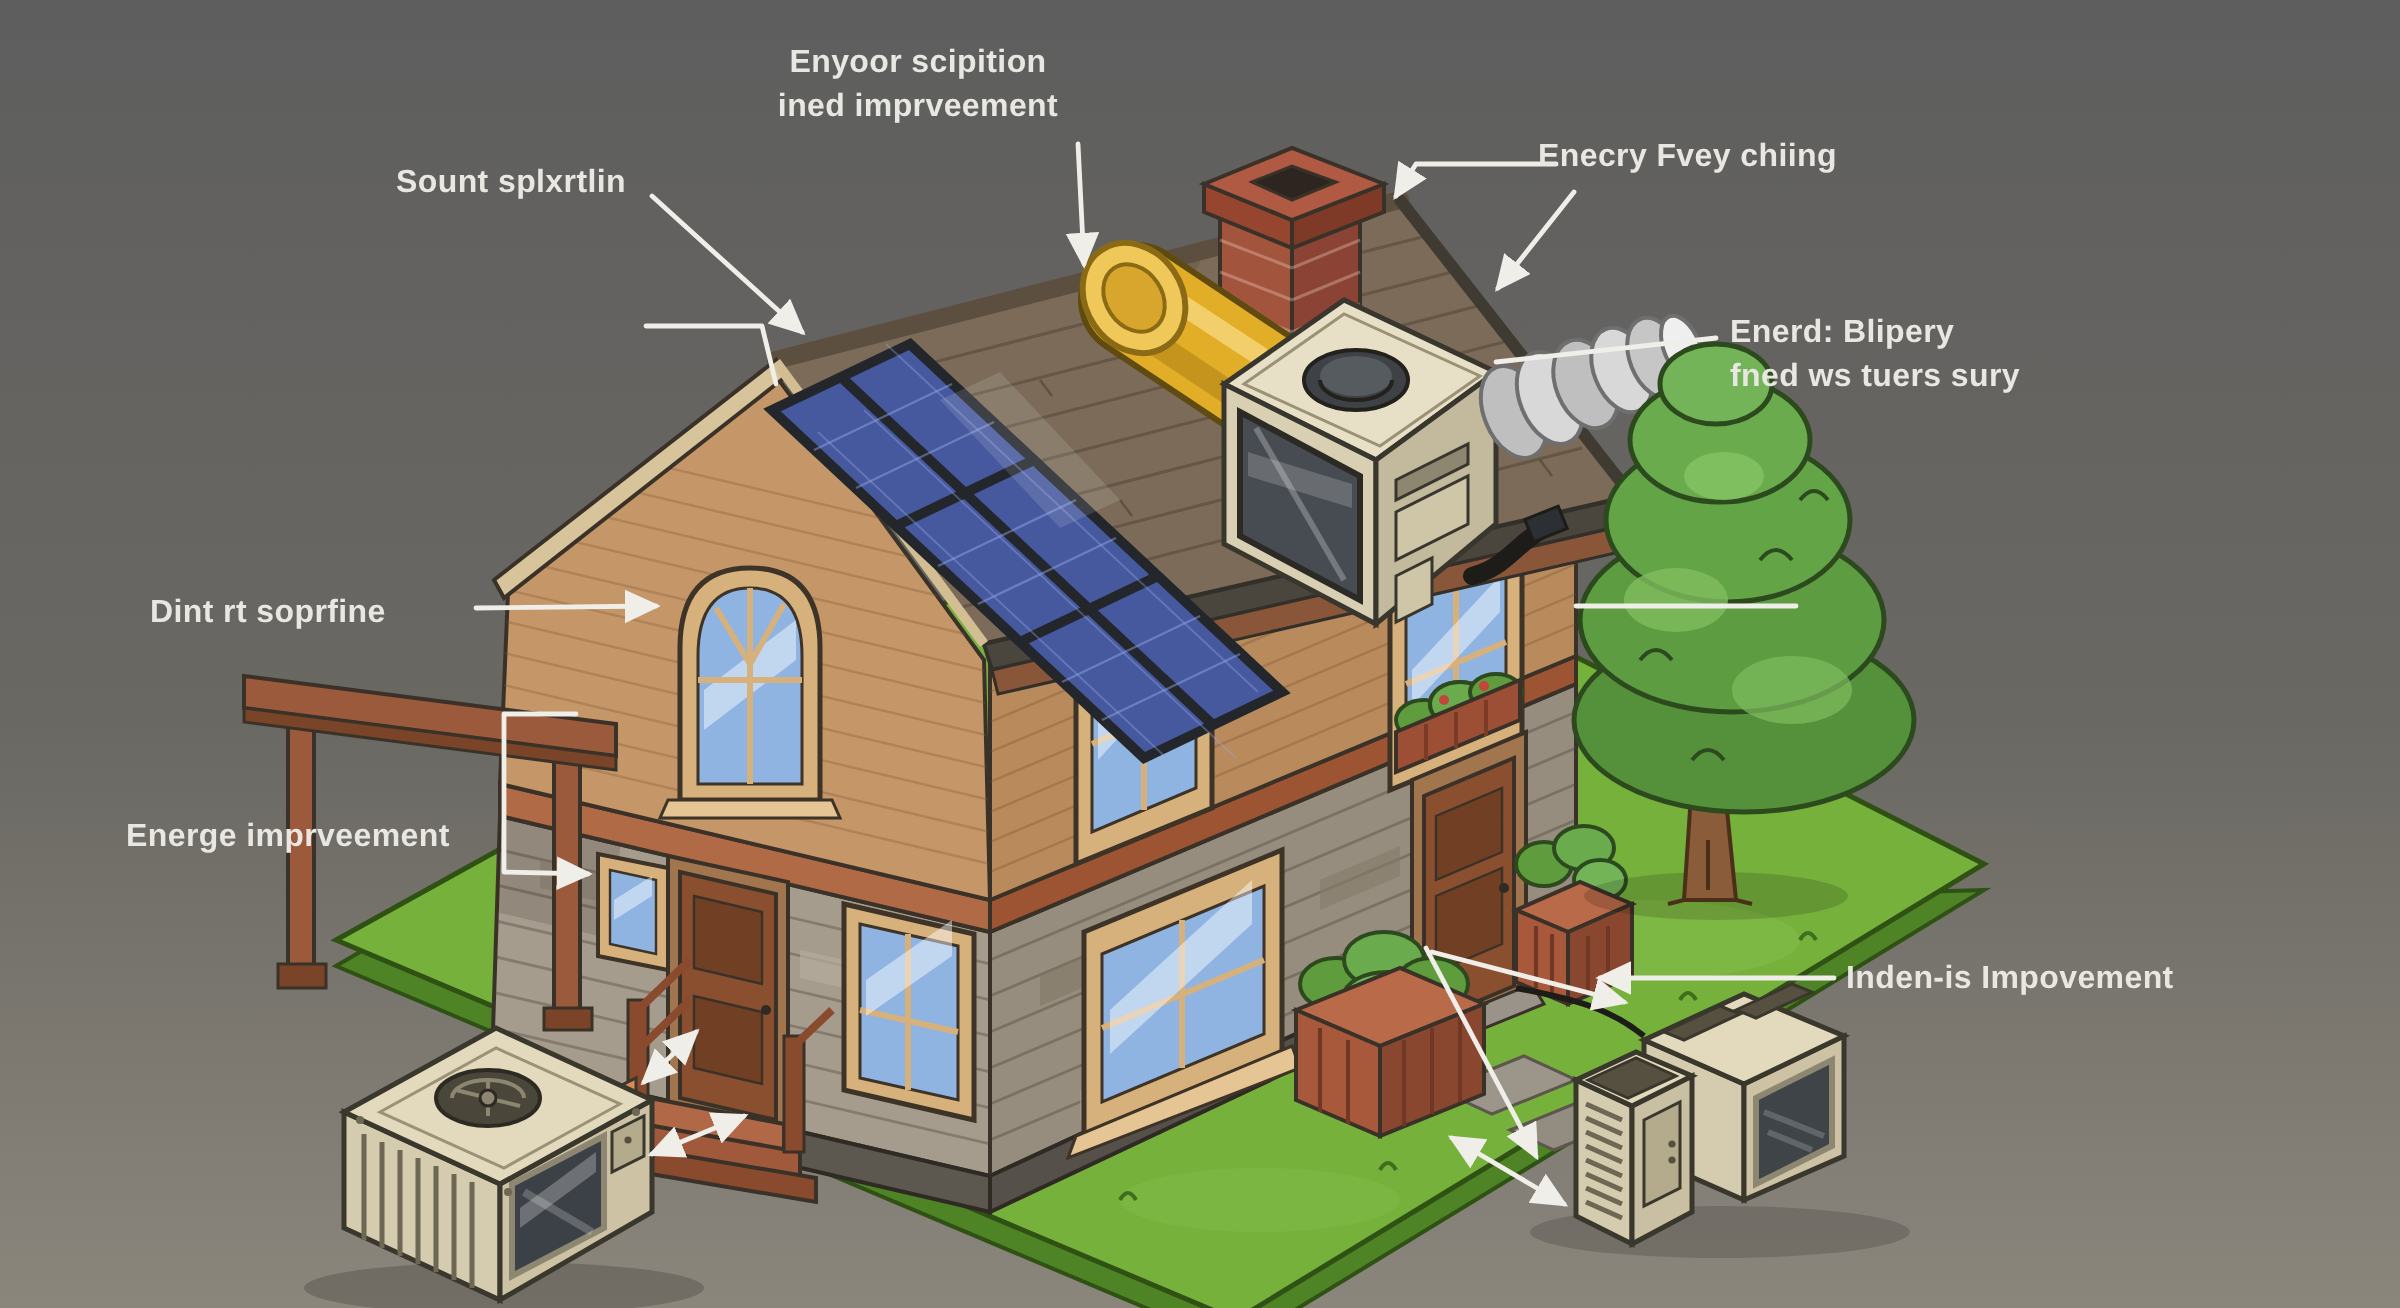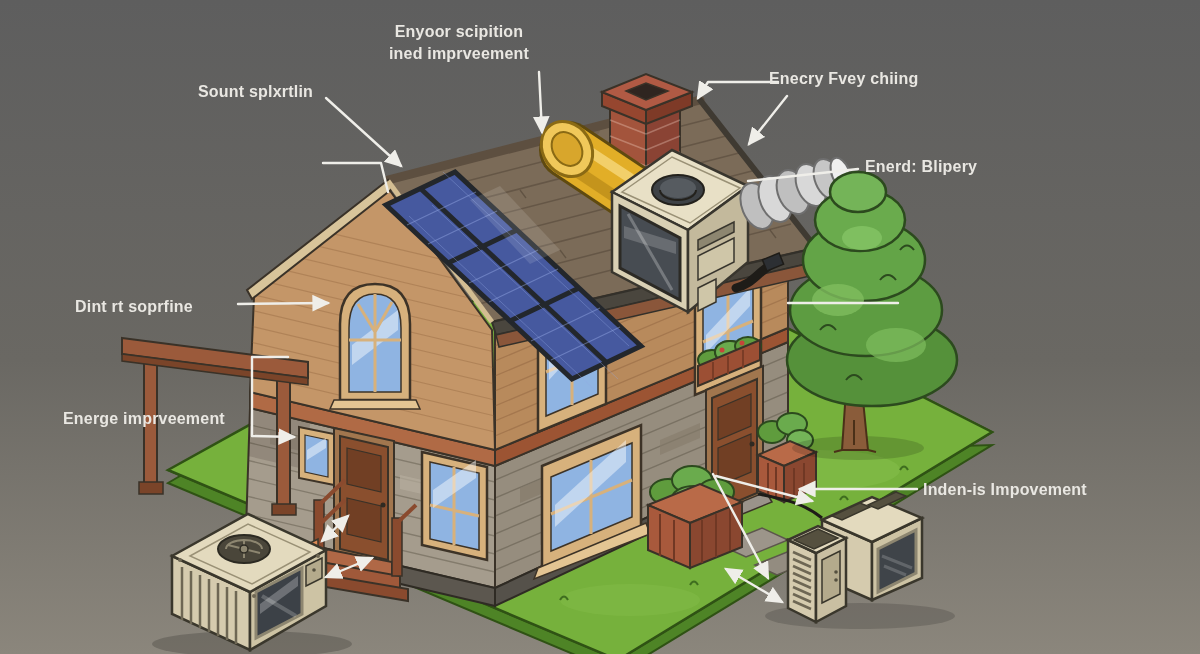--- a/index.html
+++ b/index.html
@@ -369,20 +369,21 @@
   <div>ined imprveement</div>
 </div>
 <div class="label" style="left:198px;top:81px;">
   <div>Sount splxrtlin</div>
 </div>
 <div class="label" style="left:748px;top:68px;margin-left:21px;">
   <div>Enecry Fvey chiing</div>
 </div>
 <div class="label" style="left:865px;top:156px;">
   <div>Enerd: Blipery</div>
+  <div>fned ws tuers sury</div>
 </div>
 <div class="label" style="left:63px;top:296px;margin-left:12px;">
   <div>Dint rt soprfine</div>
 </div>
 <div class="label" style="left:63px;top:408px;">
   <div>Energe imprveement</div>
 </div>
 <div class="label" style="left:903px;top:296px;">
 </div>
 <div class="label" style="left:923px;top:479px;">

